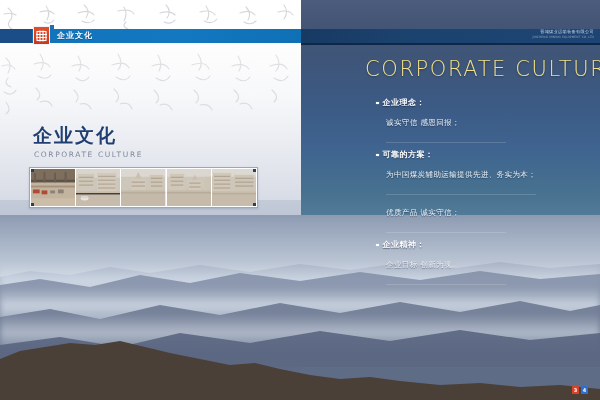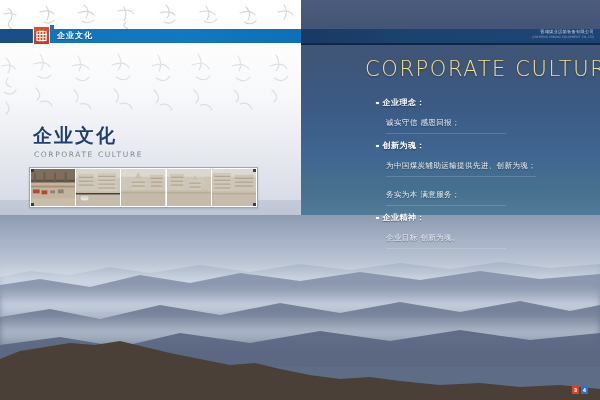--- a/index.html
+++ b/index.html
@@ -129,21 +129,21 @@
   }
   .b-dot{
     width:2.5px;height:2.5px;background:#ffffff;flex:0 0 auto;
     box-shadow:0 0 1px rgba(255,255,255,.8);
   }
   .b-body{
     margin-left:10px;margin-top:1px;
     font-size:7.5px;color:#eef3f9;line-height:13px;letter-spacing:.4px;
     text-shadow:0 1px 1px rgba(10,20,40,.45);
     border-bottom:1px solid rgba(255,255,255,.16);
-    padding-bottom:4px;
+    padding-bottom:13px;
     display:inline-block;min-width:120px;
   }
 
   
   .l-title{
     position:absolute;left:33px;top:124px;
     font-size:19px;font-weight:bold;color:#1f3f72;letter-spacing:2px;
     line-height:22px;white-space:nowrap;
     text-shadow:0 1px 1px rgba(255,255,255,.6);
   }
@@ -418,26 +418,26 @@
     <div class="b-group">
       <div class="b-head">
         <span class="b-dot"></span>
         <span>企业理念：</span>
       </div>
       <div class="b-body">诚实守信  感恩回报；</div>
     </div>
     <div class="b-group">
       <div class="b-head">
         <span class="b-dot"></span>
-        <span>创新为魂：</span>
+        <span>可靠的方案：</span>
       </div>
-      <div class="b-body">为中国煤炭辅助运输提供先进、创新为魂；</div>
+      <div class="b-body">为中国煤炭辅助运输提供先进、务实为本；</div>
     </div>
     <div class="b-group">
-      <div class="b-body">务实为本  满意服务；</div>
+      <div class="b-body">优质产品  诚实守信；</div>
     </div>
     <div class="b-group">
       <div class="b-head">
         <span class="b-dot"></span>
         <span>企业精神：</span>
       </div>
       <div class="b-body">企业目标  创新为魂。</div>
     </div>
   </div>
 

